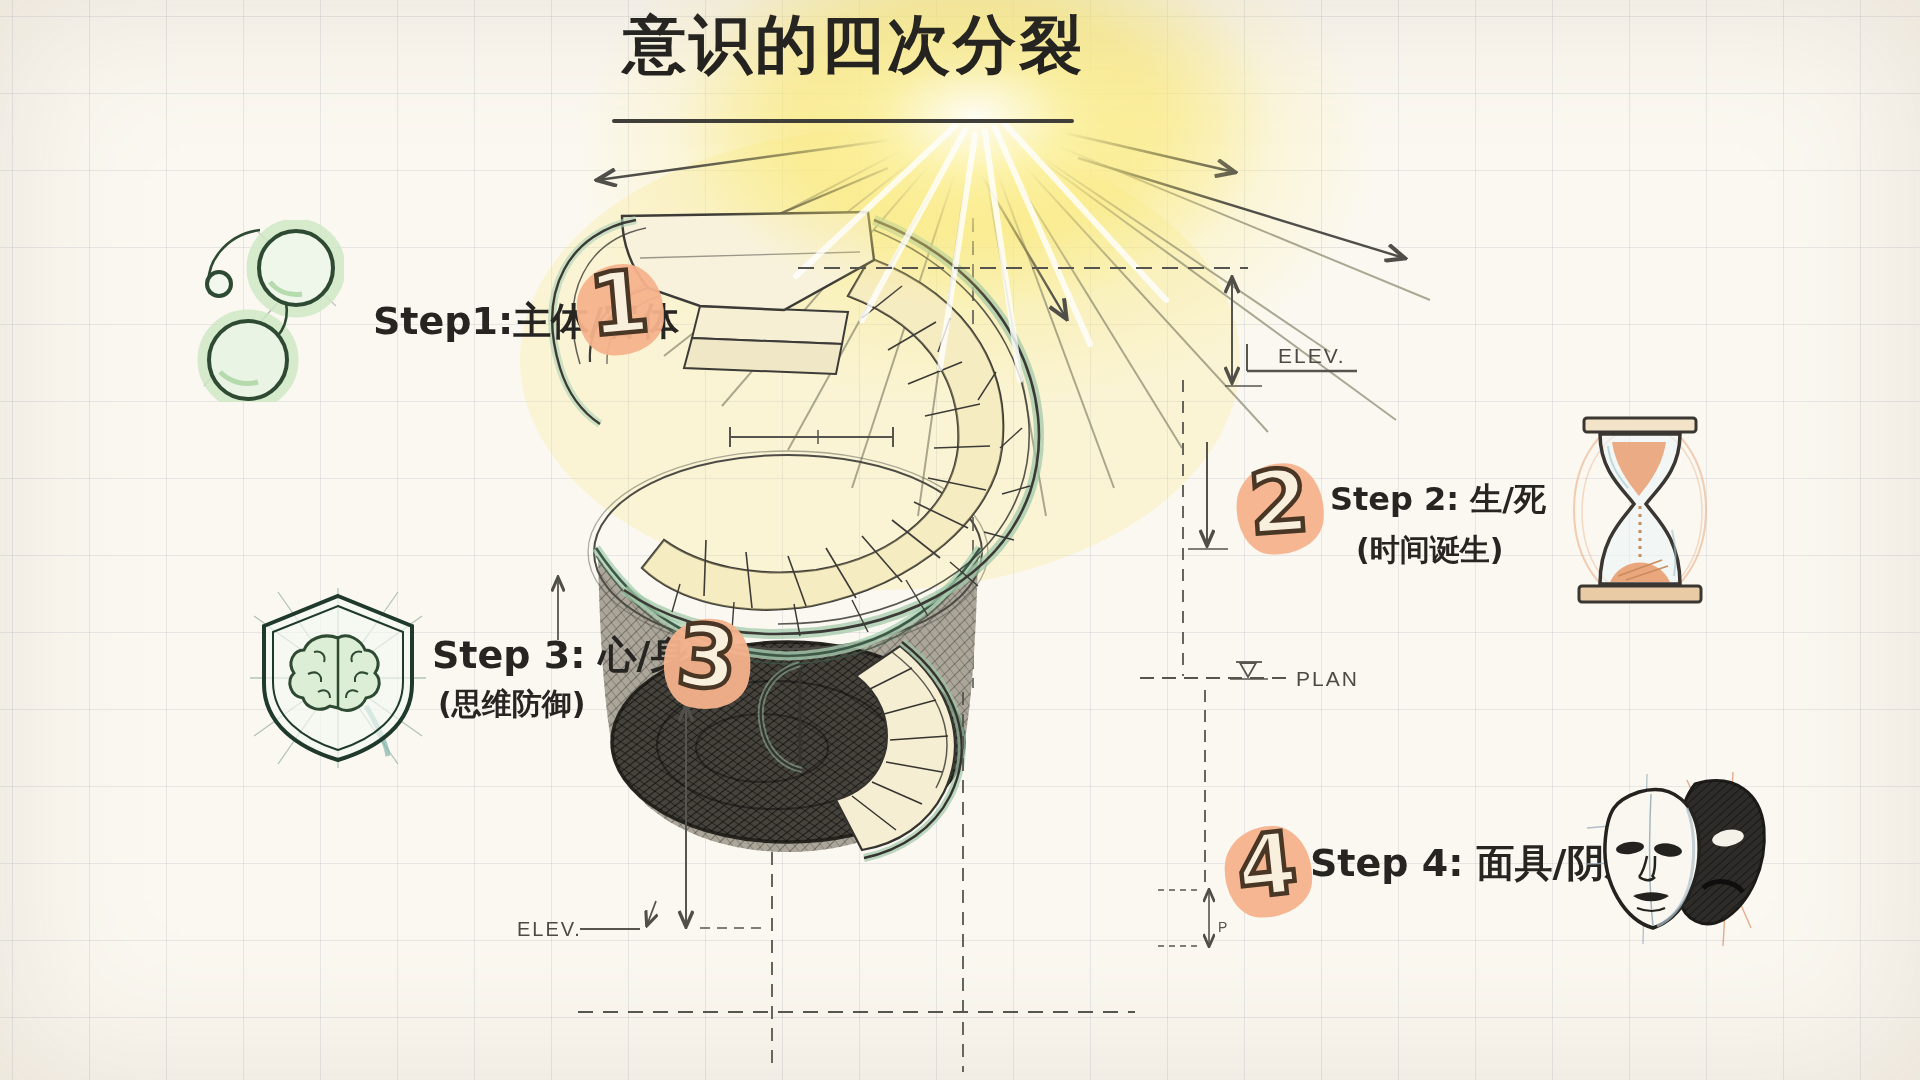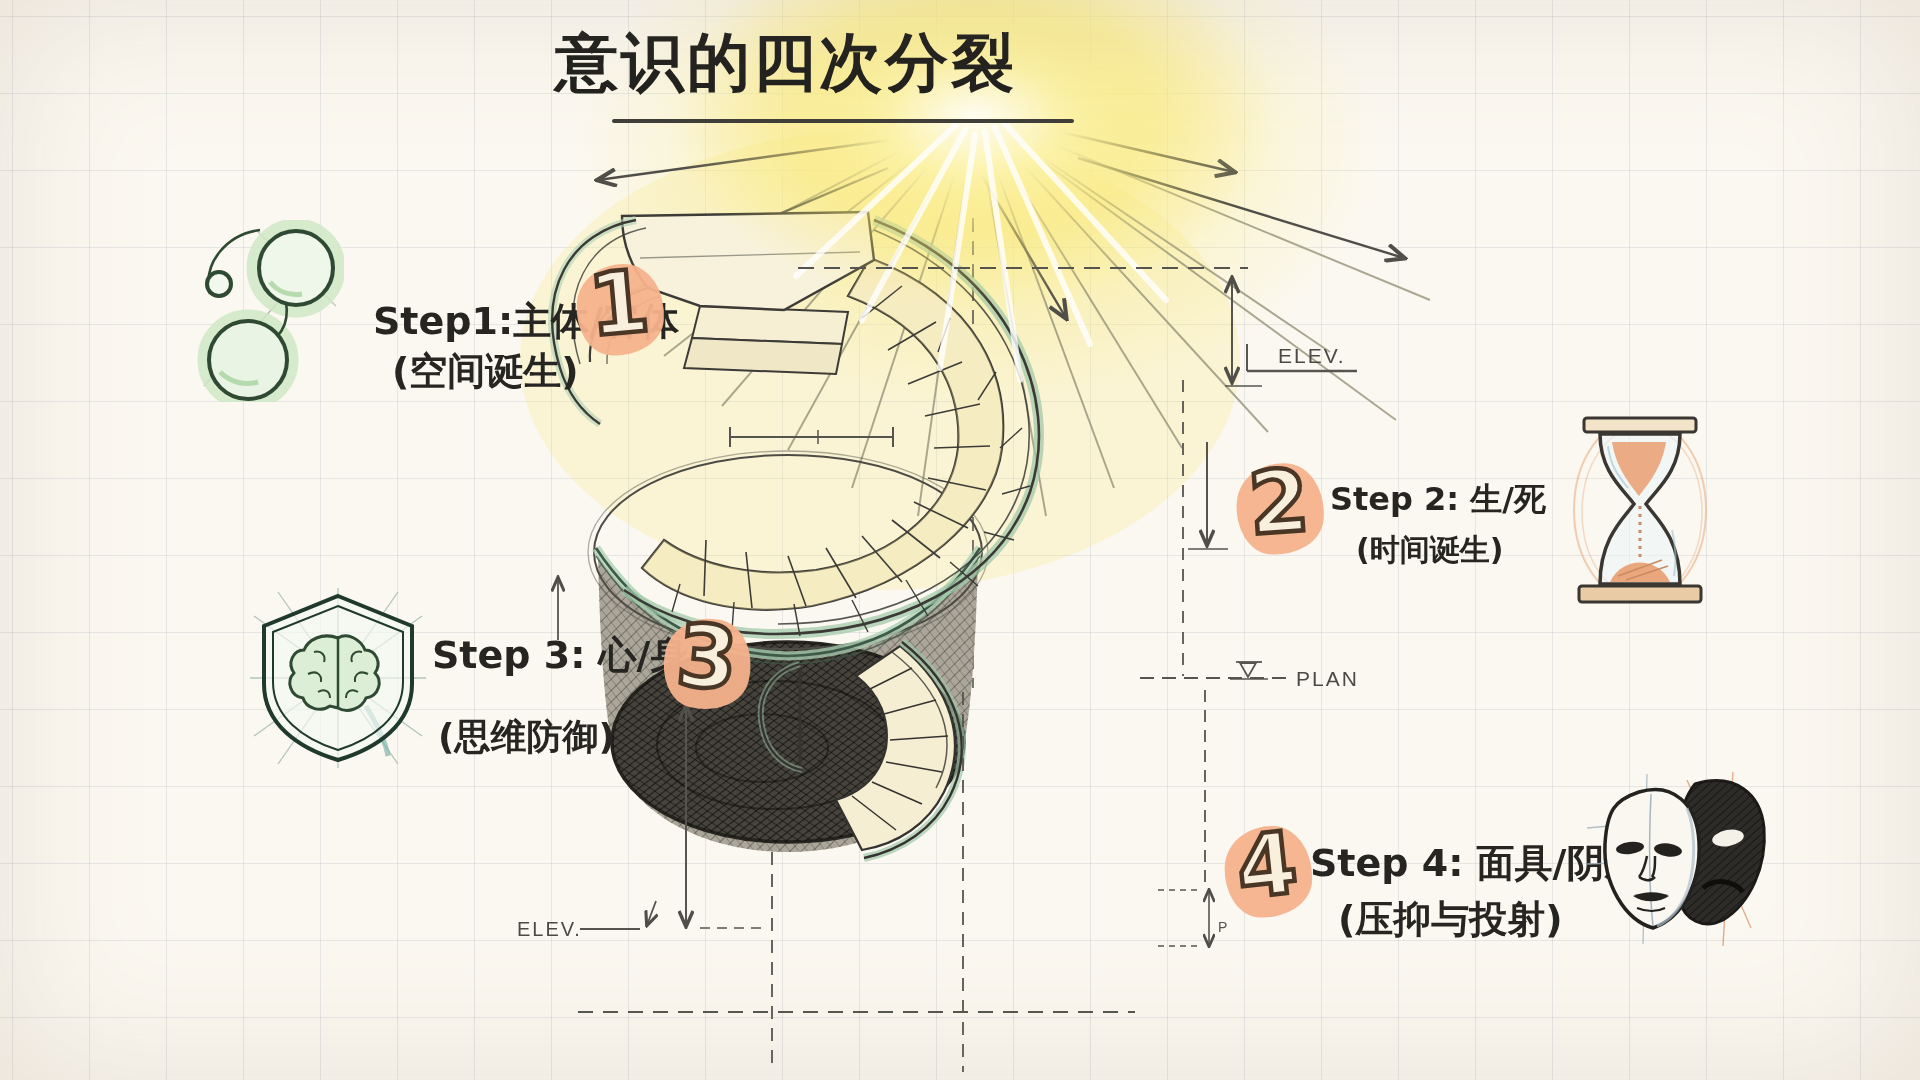--- a/index.html
+++ b/index.html
@@ -10,21 +10,21 @@
       linear-gradient(rgba(125,140,165,0.17) 1.5px, transparent 1.5px),
       linear-gradient(90deg, rgba(125,140,165,0.17) 1.5px, transparent 1.5px);
     background-size:77px 77px;background-position:12px 16px;
     font-family:"Liberation Sans","DejaVu Sans",sans-serif;
   }
   .vignette{position:absolute;inset:0;pointer-events:none;
     box-shadow:inset 0 0 150px rgba(150,130,95,0.18);}
   svg.scene{position:absolute;left:0;top:0;}
   .abs{position:absolute;}
   .title{
-    position:absolute;left:555px;top:20px;width:530px;text-align:left;
+    position:absolute;left:555px;top:2px;width:530px;text-align:right;
     font-size:63px;font-weight:700;letter-spacing:3px;color:#20201e;
     font-family:"DejaVu Sans","Liberation Sans",sans-serif;
   }
   .title-underline{position:absolute;left:612px;top:119px;width:462px;height:3.5px;
     background:#3f3e3a;border-radius:2px;}
   .zh{position:absolute;font-family:"DejaVu Sans","Liberation Sans",sans-serif;
     font-weight:600;color:#262522;white-space:nowrap;}
   .num{position:absolute;width:74px;height:98px;}
   .num .blob{position:absolute;left:-6px;top:8px;right:-8px;bottom:-2px;
     background:#f5b28c;border-radius:54% 46% 58% 42% / 46% 58% 42% 54%;
@@ -270,21 +270,20 @@
     <circle cx="62" cy="140" r="39" fill="#eaf4e4" stroke="#2f4a33" stroke-width="4"></circle>
     <circle cx="33" cy="64" r="12" fill="#f2f8ee" stroke="#2f4a33" stroke-width="4"></circle>
     <path d="M84,62 C92,72 104,76 116,74" fill="none" stroke="#9ecf96" stroke-width="5" opacity="0.7"></path>
     <path d="M34,152 C44,162 58,166 72,162" fill="none" stroke="#9ecf96" stroke-width="5" opacity="0.7"></path>
   </svg>
   <div class="zh" style="left:373px;top:296px;font-size:38px">Step1:主体/客体</div>
   <div class="num" style="left:582px;top:256px;transform:rotate(-5deg)">
     <span class="blob"></span>
     <span class="digit">1</span>
   </div>
-  <div class="zh" style="left:392px;top:346px;font-size:38px">(空间诞生)</div>
 
   <div class="num" style="left:1242px;top:455px;transform:rotate(-4deg)">
     <span class="blob"></span>
     <span class="digit">2</span>
   </div>
   <div class="zh" style="left:1330px;top:478px;font-size:32px">Step 2: 生/死</div>
   <div class="zh" style="left:1356px;top:530px;font-size:30px">(时间诞生)</div>
   <svg class="abs" style="left:1570px;top:410px" width="140" height="200" viewBox="0 0 140 200">
     <ellipse cx="70" cy="100" rx="66" ry="92" fill="none" stroke="#e8a87c" stroke-width="2" opacity="0.55"></ellipse>
     <ellipse cx="72" cy="102" rx="60" ry="86" fill="none" stroke="#e8a87c" stroke-width="1.5" opacity="0.4"></ellipse>
@@ -316,28 +315,27 @@
              C131,110 135,95 127,87 C134,77 128,64 117,64 C113,54 100,46 90,52 Z" fill="#ddeed6" stroke="#2f4a33" stroke-width="3"></path>
     <line x1="90" y1="50" x2="90" y2="122" stroke="#2f4a33" stroke-width="2.5"></line>
     <path d="M66,66 C74,64 78,70 76,76 M60,88 C68,84 74,88 73,96 M70,106 C76,102 82,105 82,112" fill="none" stroke="#2f4a33" stroke-width="2"></path>
     <path d="M114,66 C106,64 102,70 104,76 M120,88 C112,84 106,88 107,96 M110,106 C104,102 98,105 98,112" fill="none" stroke="#2f4a33" stroke-width="2"></path>
   </svg>
   <div class="zh" style="left:432px;top:630px;font-size:38px">Step 3: 心/身</div>
   <div class="num" style="left:670px;top:610px;transform:rotate(5deg)">
     <span class="blob"></span>
     <span class="digit">3</span>
   </div>
-  <div class="zh" style="left:438px;top:713px;font-size:36px">(思维防御)</div>
+  <div class="zh" style="left:438px;top:684px;font-size:30px">(思维防御)</div>
 
   <div class="num" style="left:1230px;top:818px;transform:rotate(-6deg)">
     <span class="blob"></span>
     <span class="digit">4</span>
   </div>
   <div class="zh" style="left:1310px;top:838px;font-size:38px">Step 4: 面具/阴影</div>
-  <div class="zh" style="left:1338px;top:894px;font-size:38px">(压抑与投射)</div>
   <svg class="abs" style="left:1583px;top:768px" width="190" height="182" viewBox="0 0 190 182">
     <g stroke="#d98c5f" stroke-width="1.4" opacity="0.7">
       <line x1="150" y1="4" x2="140" y2="178"></line>
       <line x1="104" y1="12" x2="168" y2="160"></line>
     </g>
     <g stroke="#9fb2c0" stroke-width="1.3" opacity="0.8">
       <line x1="4" y1="60" x2="120" y2="50"></line>
       <line x1="4" y1="96" x2="120" y2="92"></line>
       <line x1="64" y1="6" x2="60" y2="176"></line>
     </g>

